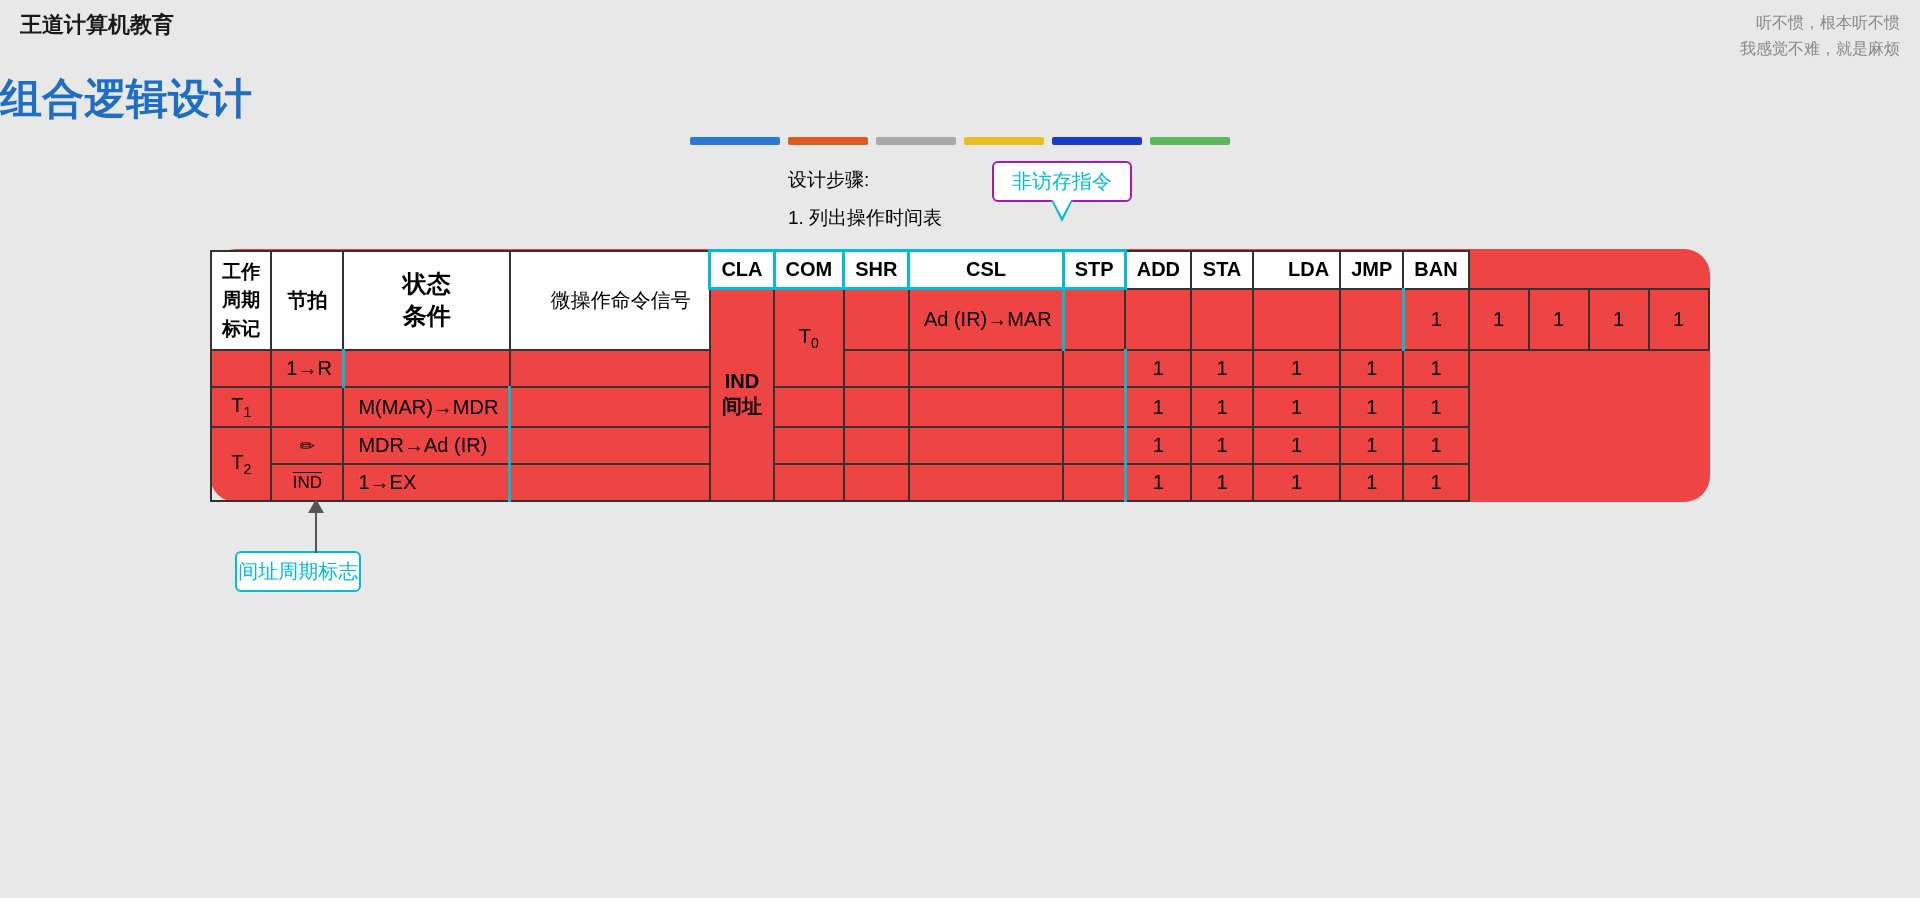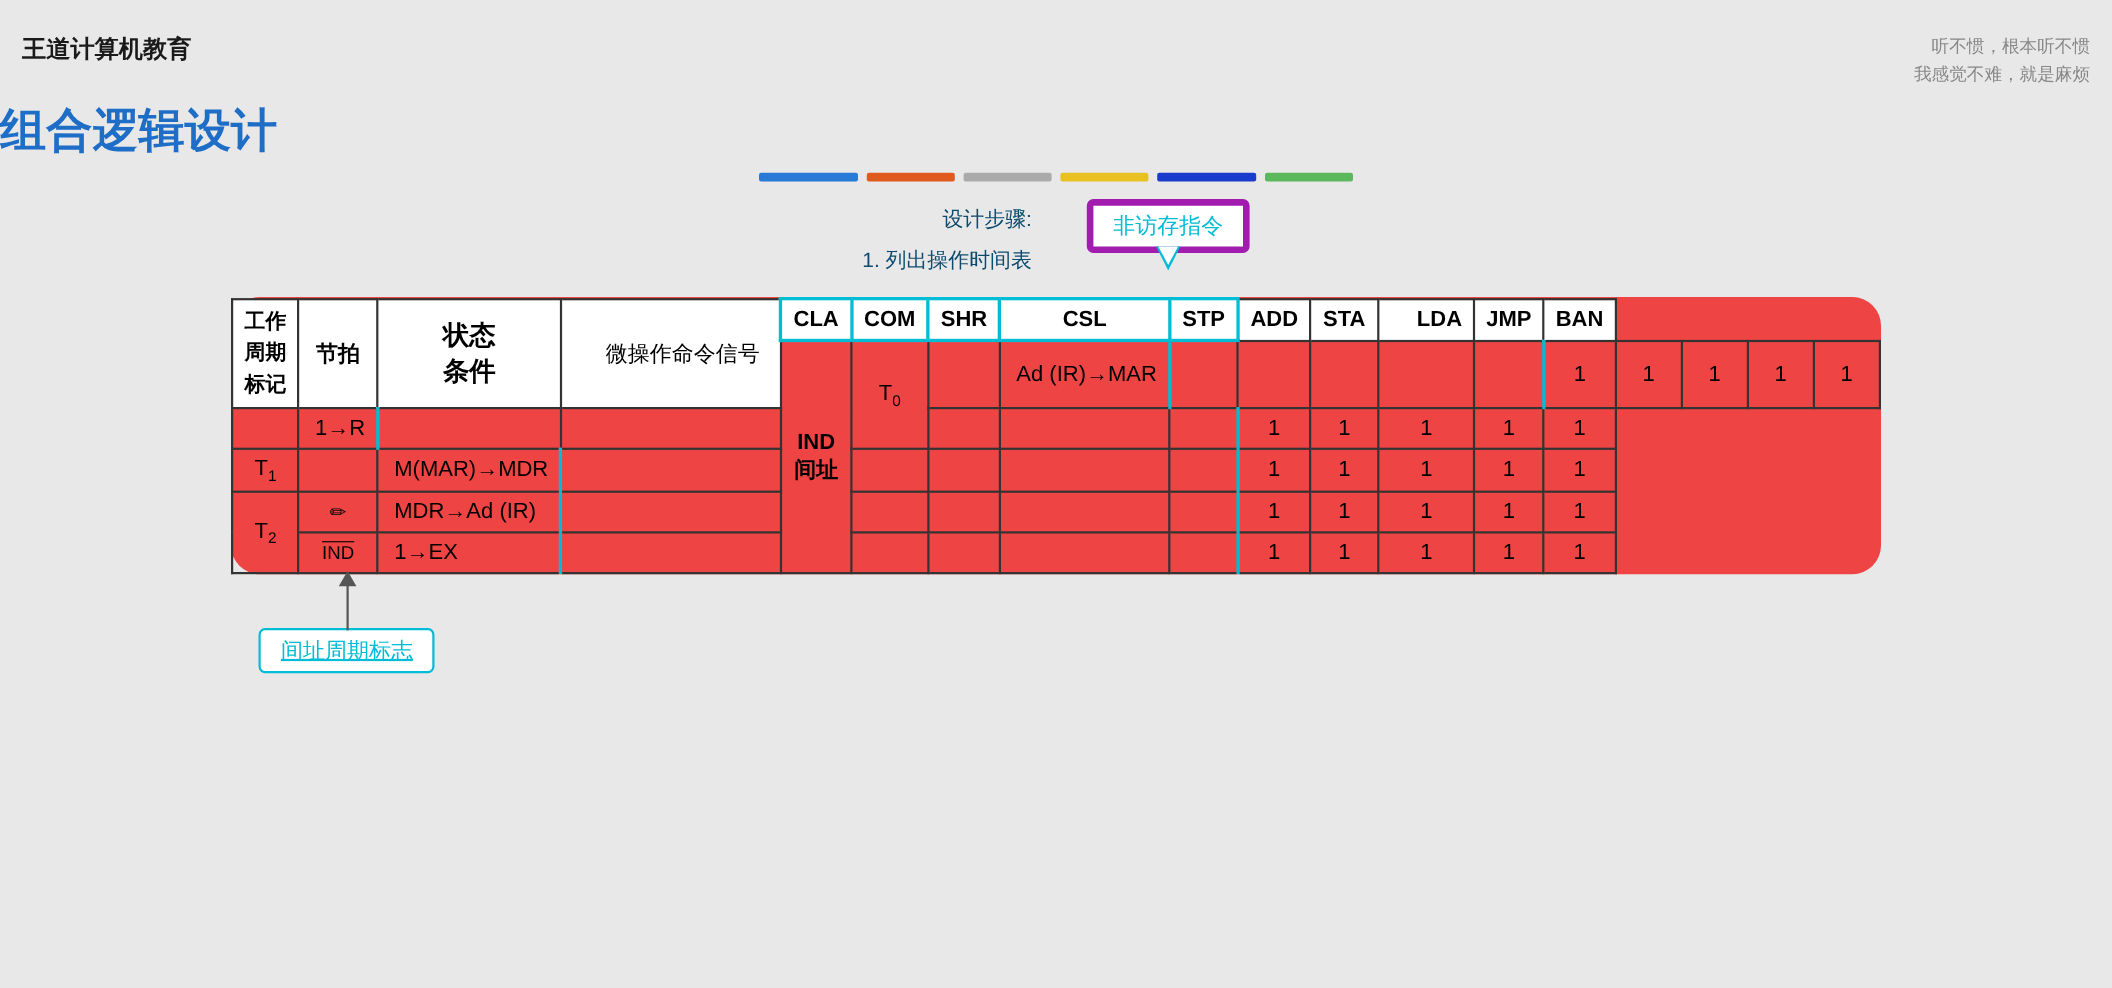--- a/index.html
+++ b/index.html
@@ -11,21 +11,20 @@
       overflow: hidden;
       position: relative;
     }
 
     
     .top-bar {
       display: flex;
       justify-content: space-between;
       align-items: flex-start;
       padding: 10px 20px 0 20px;
-      margin-top: 20px;
     }
     .logo {
       color: #1a1a1a;
       font-size: 22px;
       font-weight: bold;
     }
     .top-right-text {
       color: #888;
       font-size: 16px;
       text-align: right;
@@ -83,26 +82,25 @@
       text-align: left;
       padding-left: 14px;
     }
     .overline {
       text-decoration: overline;
     }
 
     .steps-left {
       font-size: 19px;
       line-height: 2;
-      color: #0c4a6e;
-      text-align: right;
+      color: #000000;
     }
 
     .callout-nonfangcun {
-      border: 6px solid #a21caf;
+      border: 2px solid #a21caf;
       border-radius: 6px;
       padding: 5px 18px;
       color: #00bcd4;
       font-size: 20px;
       background: white;
       position: relative;
       display: inline-block;
       margin-bottom: 28px;
     }
     .callout-nonfangcun::after {
@@ -266,18 +264,18 @@
         <td>1</td>
       </tr>
     </tbody>
       </table>
 
     <div style="position:absolute; left:25px; bottom:-90px;">
 
       <div style="position:absolute; top:-50px; left:80px; width:2px; height:52px; background:#555;"></div>
 
       <div style="position:absolute; top:-52px; left:73px; width:0; height:0; border-left:8px solid transparent; border-right:8px solid transparent; border-bottom:14px solid #555;"></div>
-      <div style="border:2px solid #00bcd4; border-radius:6px; padding:5px 18px; color:#00bcd4; font-size:20px; background:white; white-space:nowrap;text-decoration:underline;">
+      <div style="border:2px solid #00bcd4; border-radius:6px; padding:5px 1px; color:#00bcd4; font-size:20px; background:white; white-space:nowrap;">
         <span>间址周期标志</span>
       </div>
     </div>
   </div>
 </div>
 
 </body></html>

